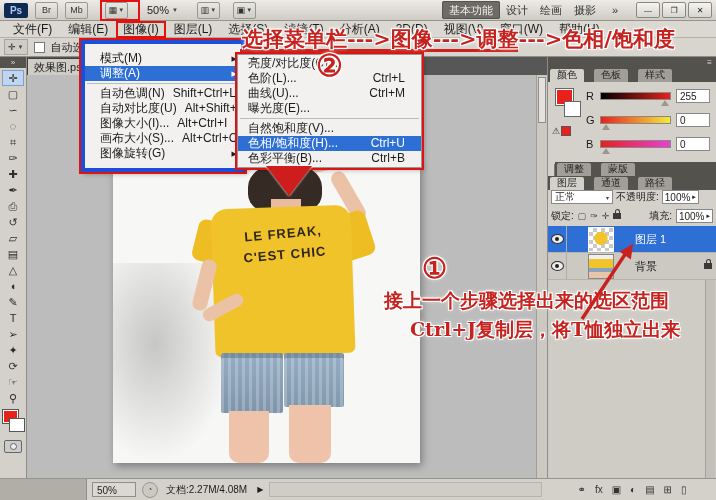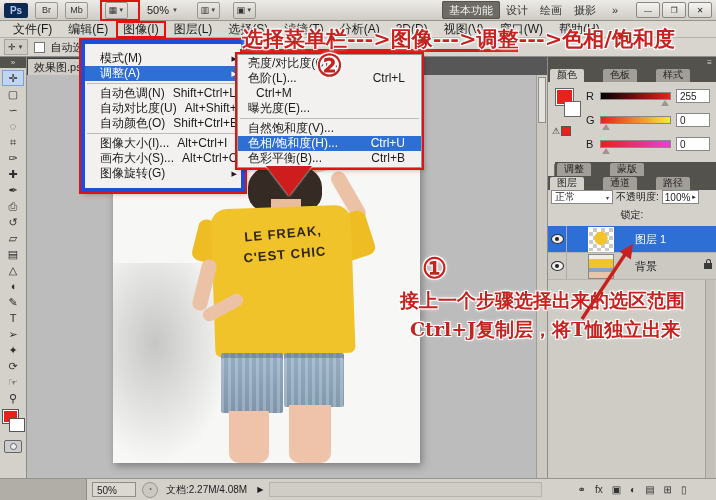--- a/index.html
+++ b/index.html
@@ -70,21 +70,21 @@
            box-shadow:inset 0 5px 0 rgba(60,80,100,.35);}
   .shortsR{position:absolute;left:171px;top:190px;width:60px;height:54px;border-radius:2px;
            background:repeating-linear-gradient(90deg,rgba(255,255,255,.22) 0 3px,transparent 3px 7px),linear-gradient(#96aec4,#8099ae);
            box-shadow:inset 0 5px 0 rgba(60,80,100,.35);}
   .thighL{position:absolute;left:116px;top:248px;width:40px;height:52px;background:#eec3a9;border-radius:0 0 10px 10px;}
   .thighR{position:absolute;left:176px;top:242px;width:42px;height:58px;background:#eec3a9;border-radius:0 0 10px 10px;}
   
   .rightpanel{left:547px;top:57px;width:169px;height:421px;background:#d4d1cb;border-left:1px solid #8f8d87;box-sizing:border-box;}
   .paneldockhead{position:absolute;left:0;top:0;width:100%;height:11px;background:#54524d;color:#ddd;
                  font-size:8px;line-height:11px;text-align:right;padding-right:4px;box-sizing:border-box;}
-  .ptabs{position:absolute;left:0;width:100%;height:14px;background:#54524d;display:flex;align-items:flex-end;padding-left:2px;gap:19px;box-sizing:border-box;}
+  .ptabs{position:absolute;left:0;width:100%;height:14px;background:#54524d;display:flex;align-items:flex-end;padding-left:2px;gap:10px;box-sizing:border-box;}
   .ptab{background:#a19e98;color:#222;font-size:10px;line-height:12px;height:13px;padding:0 7px;border-radius:2px 2px 0 0;}
   .ptab.active{background:#d4d1cb;}
   .colortabs{top:11px;}
   .colorbody{position:absolute;left:0;top:25px;width:100%;height:80px;}
   .cfg{position:absolute;left:7px;top:6px;width:17px;height:16px;background:#e8211c;border:1px solid #666;box-shadow:inset 0 0 0 1px #fff;}
   .cbg{position:absolute;left:16px;top:19px;width:15px;height:14px;background:#fff;border:1px solid #666;}
   .warnrow{position:absolute;left:4px;top:44px;font-size:9px;display:flex;align-items:center;gap:1px;}
   .warncube{width:8px;height:8px;background:#e8211c;border:1px solid #555;}
   .chrows{position:absolute;left:38px;top:2px;right:6px;}
   .chrow{height:24px;display:flex;align-items:center;gap:5px;}
@@ -101,21 +101,21 @@
   .spectrum{position:absolute;left:6px;right:6px;top:82px;height:13px;border:1px solid #777;
             background:linear-gradient(90deg,#e8211c,#f5e93c 17%,#35d435 33%,#35dede 50%,#2b35e8 67%,#e838e0 83%,#e8211c);}
   .specw{position:absolute;right:7px;top:1px;width:8px;height:11px;background:#fff;border-left:1px solid #777;}
   .specb{position:absolute;right:0px;top:1px;width:7px;height:11px;background:#000;}
   .midtabs{top:105px;margin-left:7px;}
   .layertabs{top:119px;}
   .blendrow{position:absolute;left:0;top:133px;width:100%;height:18px;display:flex;gap:3px;padding:0 3px;box-sizing:border-box;}
   .selectbox{background:#fff;border:1px solid #888;height:14px;width:62px;display:flex;align-items:center;justify-content:space-between;font-size:10px;padding:0 3px;box-sizing:border-box;}
   .slabel{font-size:10px;white-space:nowrap;}
   .valbox{background:#fff;border:1px solid #888;height:14px;font-size:10px;display:flex;align-items:center;padding:0 2px;gap:2px;box-sizing:border-box;}
-  .lockrow{position:absolute;left:0;top:151px;width:100%;height:16px;display:flex;align-items:center;gap:4px;padding:0 3px;box-sizing:border-box;flex-direction:column;}
+  .lockrow{position:absolute;left:0;top:151px;width:100%;height:16px;display:flex;align-items:center;gap:4px;padding:0 3px;box-sizing:border-box;}
   .lockicon{font-size:9px;color:#444;}
   .lockrow .slabel.fill{margin-left:auto;}
   .layerlist{position:absolute;left:0;top:169px;width:100%;}
   .layer-row{height:27px;display:flex;align-items:center;gap:21px;padding:0 4px 0 0;border-bottom:1px solid #b7b4ae;background:#ccc9c3;box-sizing:border-box;}
   .layer-row.selected{background:#2e6fd6;color:#fff;}
   .eyebox{width:18px;height:100%;border-right:1px solid #b0ada7;display:flex;align-items:center;justify-content:center;flex:none;}
   .eye{width:11px;height:8px;border:1px solid #2b2b2b;border-radius:50%;background:#eee;position:relative;}
   .eye::after{content:"";position:absolute;left:3px;top:1.5px;width:4px;height:4px;border-radius:50%;background:#222;}
   .thumb{width:24px;height:23px;border:1px solid #888;background:#fff;flex:none;}
   .layer-row.selected .thumb{border-color:#fff;}
@@ -153,21 +153,21 @@
   .mi.selected{background:#2e6fd6;color:#fff;}
   .mi.sep-after{margin-bottom:5px;}
   .mi.sep-after::after{content:"";position:absolute;left:2px;right:2px;bottom:-3px;border-top:1px solid #bbb;}
   
   .redglow{color:#c5231f;font-family:"DejaVu Serif","Liberation Serif",serif;font-weight:bold;
            text-shadow:-1px -1px 0 #fff,1px -1px 0 #fff,-1px 1px 0 #fff,1px 1px 0 #fff,0 0 4px #fff;}
   .ann-top{left:242px;top:25px;font-size:21px;white-space:nowrap;z-index:40;}
   .ann-underline{left:240px;top:49px;width:278px;height:3px;background:#cd1f1b;z-index:39;}
   .badge2{left:316px;top:48px;font-size:30px;z-index:41;}
   .badge1{left:422px;top:252px;font-size:28px;z-index:40;}
-  .ann-l1{left:400px;top:288px;font-size:19px;white-space:nowrap;z-index:40;}
+  .ann-l1{left:384px;top:288px;font-size:19px;white-space:nowrap;z-index:40;}
   .ann-l2{left:410px;top:317px;font-size:19px;white-space:nowrap;z-index:40;}
   .redtri{left:266px;top:166px;width:0;height:0;border-left:23px solid transparent;border-right:23px solid transparent;
           border-top:30px solid #cf1c1c;z-index:32;filter:drop-shadow(0 0 1px #fff);}
   .arrowsvg{left:548px;top:235px;z-index:40;}
 </style>
 </head>
 <body>
 
 <div class="stage">
 
@@ -484,25 +484,20 @@
       <div class="mi">
       <span class="lab">自动色调(N)</span>
       <span class="sc">Shift+Ctrl+L</span>
       <span class="ar"></span>
     </div>
       <div class="mi">
       <span class="lab">自动对比度(U)</span>
       <span class="sc">Alt+Shift+Ctrl+L</span>
       <span class="ar"></span>
     </div>
-      <div class="mi sep-after">
-      <span class="lab">自动颜色(O)</span>
-      <span class="sc">Shift+Ctrl+B</span>
-      <span class="ar"></span>
-    </div>
       <div class="mi">
       <span class="lab">图像大小(I)...</span>
       <span class="sc">Alt+Ctrl+I</span>
       <span class="ar"></span>
     </div>
       <div class="mi">
       <span class="lab">画布大小(S)...</span>
       <span class="sc">Alt+Ctrl+C</span>
       <span class="ar"></span>
     </div>
@@ -517,20 +512,21 @@
 
   <div class="mi">
       <span class="lab">亮度/对比度(C)...</span>
       <span class="sc"></span>
     </div>
       <div class="mi">
       <span class="lab">色阶(L)...</span>
       <span class="sc">Ctrl+L</span>
     </div>
       <div class="mi">
+      <span class="lab">曲线(U)...</span>
       <span class="sc">Ctrl+M</span>
     </div>
       <div class="mi sep-after">
       <span class="lab">曝光度(E)...</span>
       <span class="sc"></span>
     </div>
       <div class="mi">
       <span class="lab">自然饱和度(V)...</span>
       <span class="sc"></span>
     </div>

